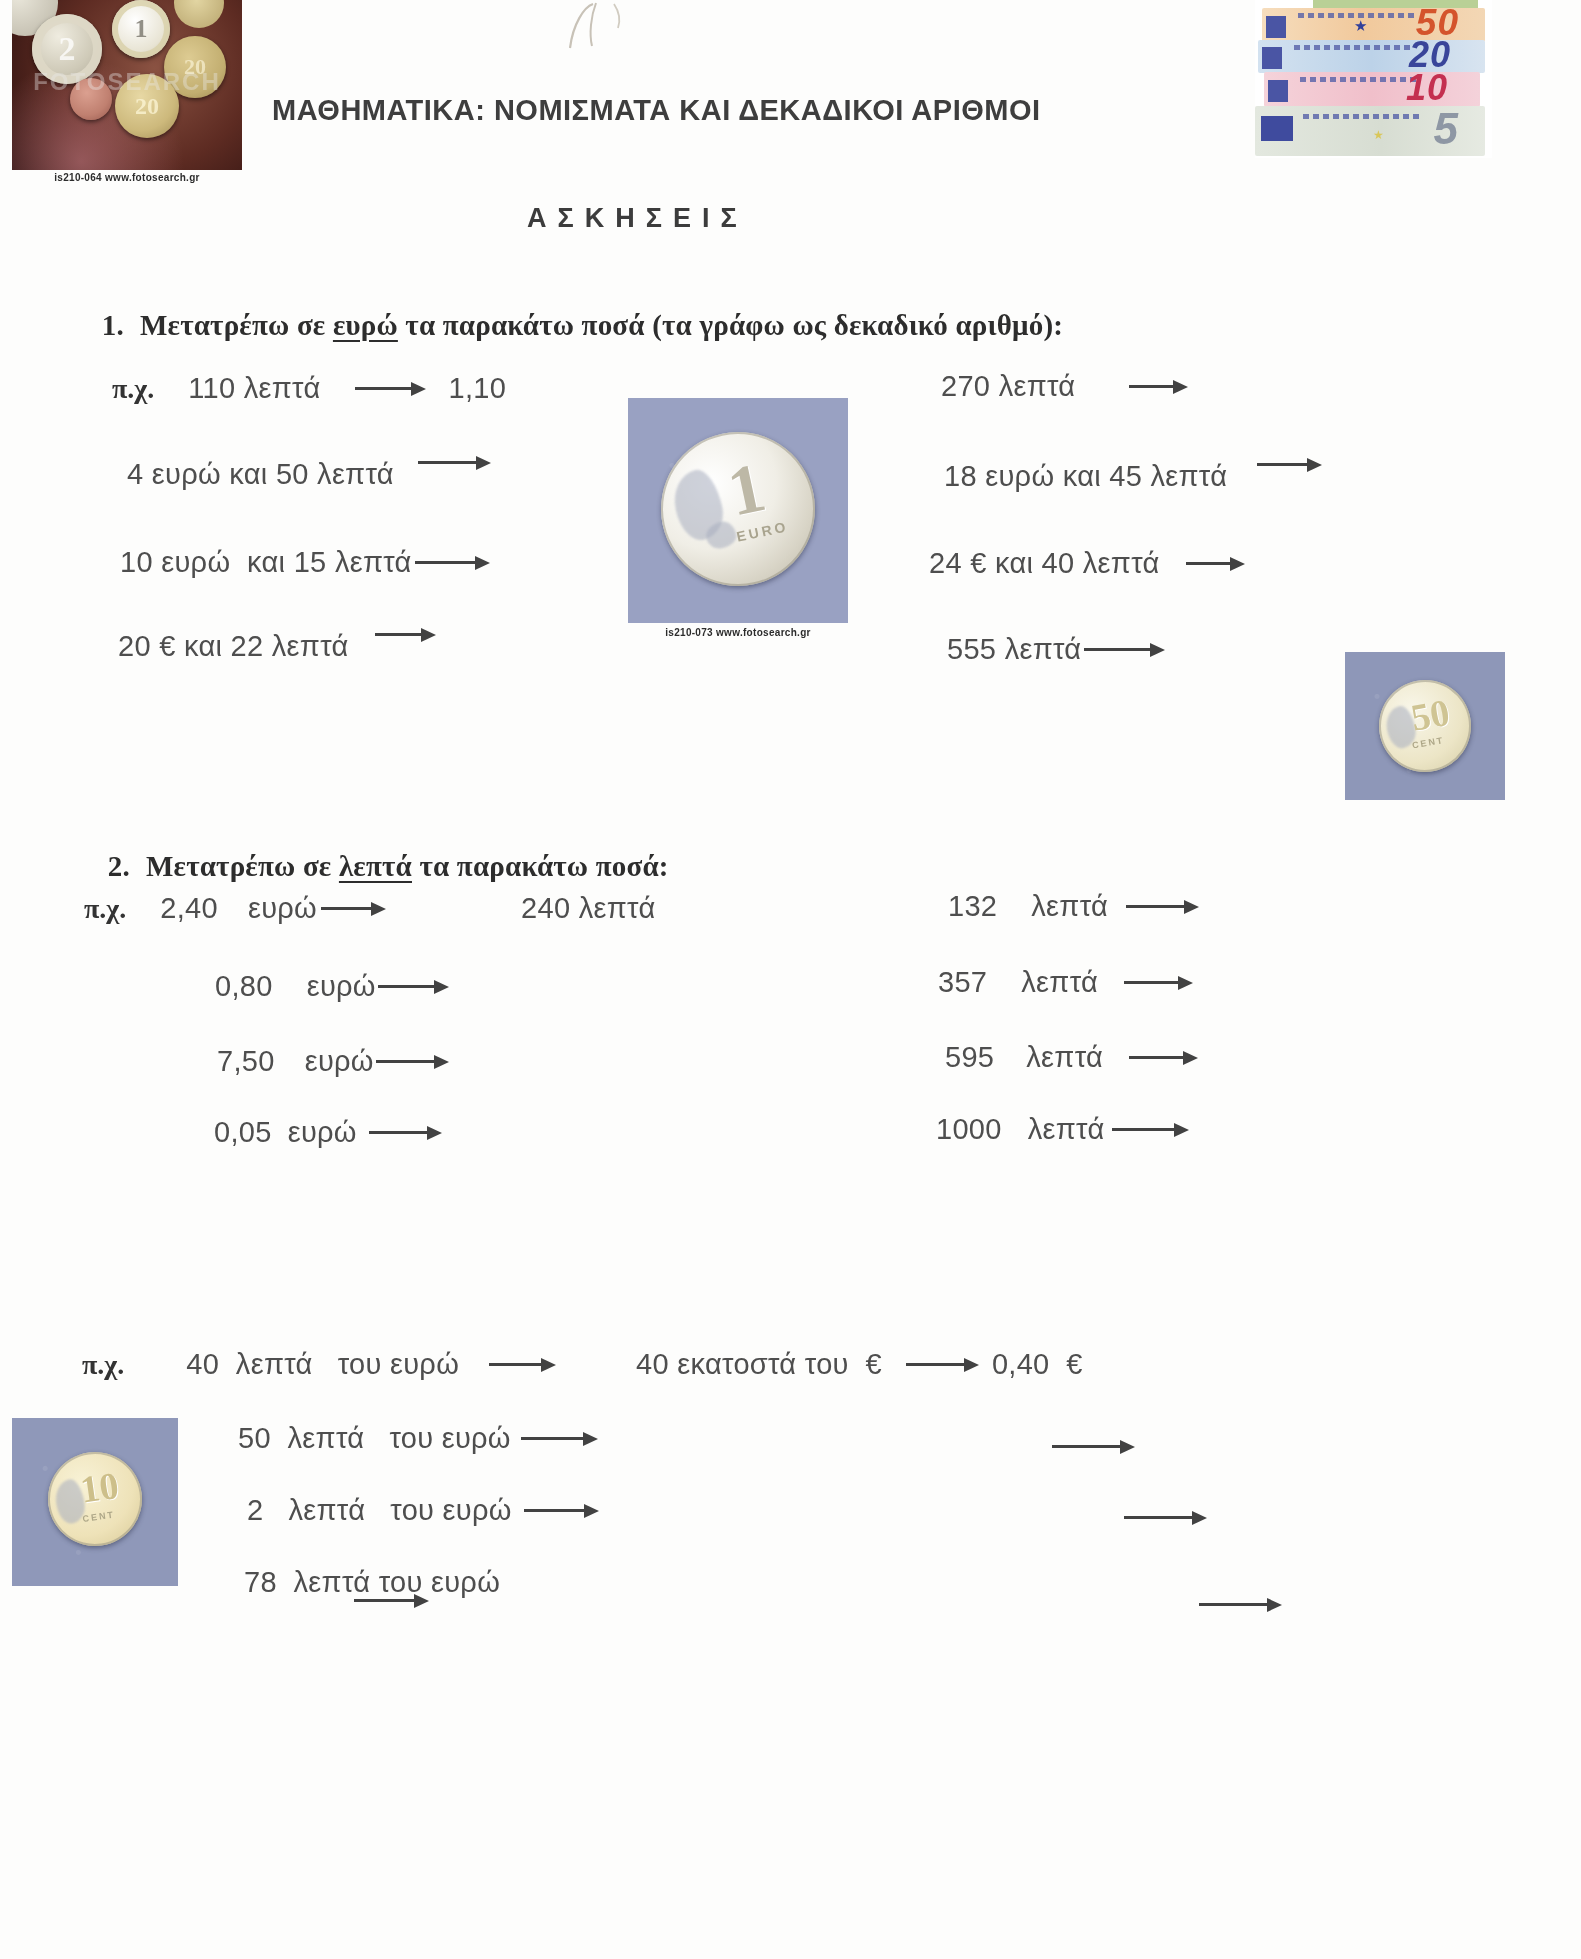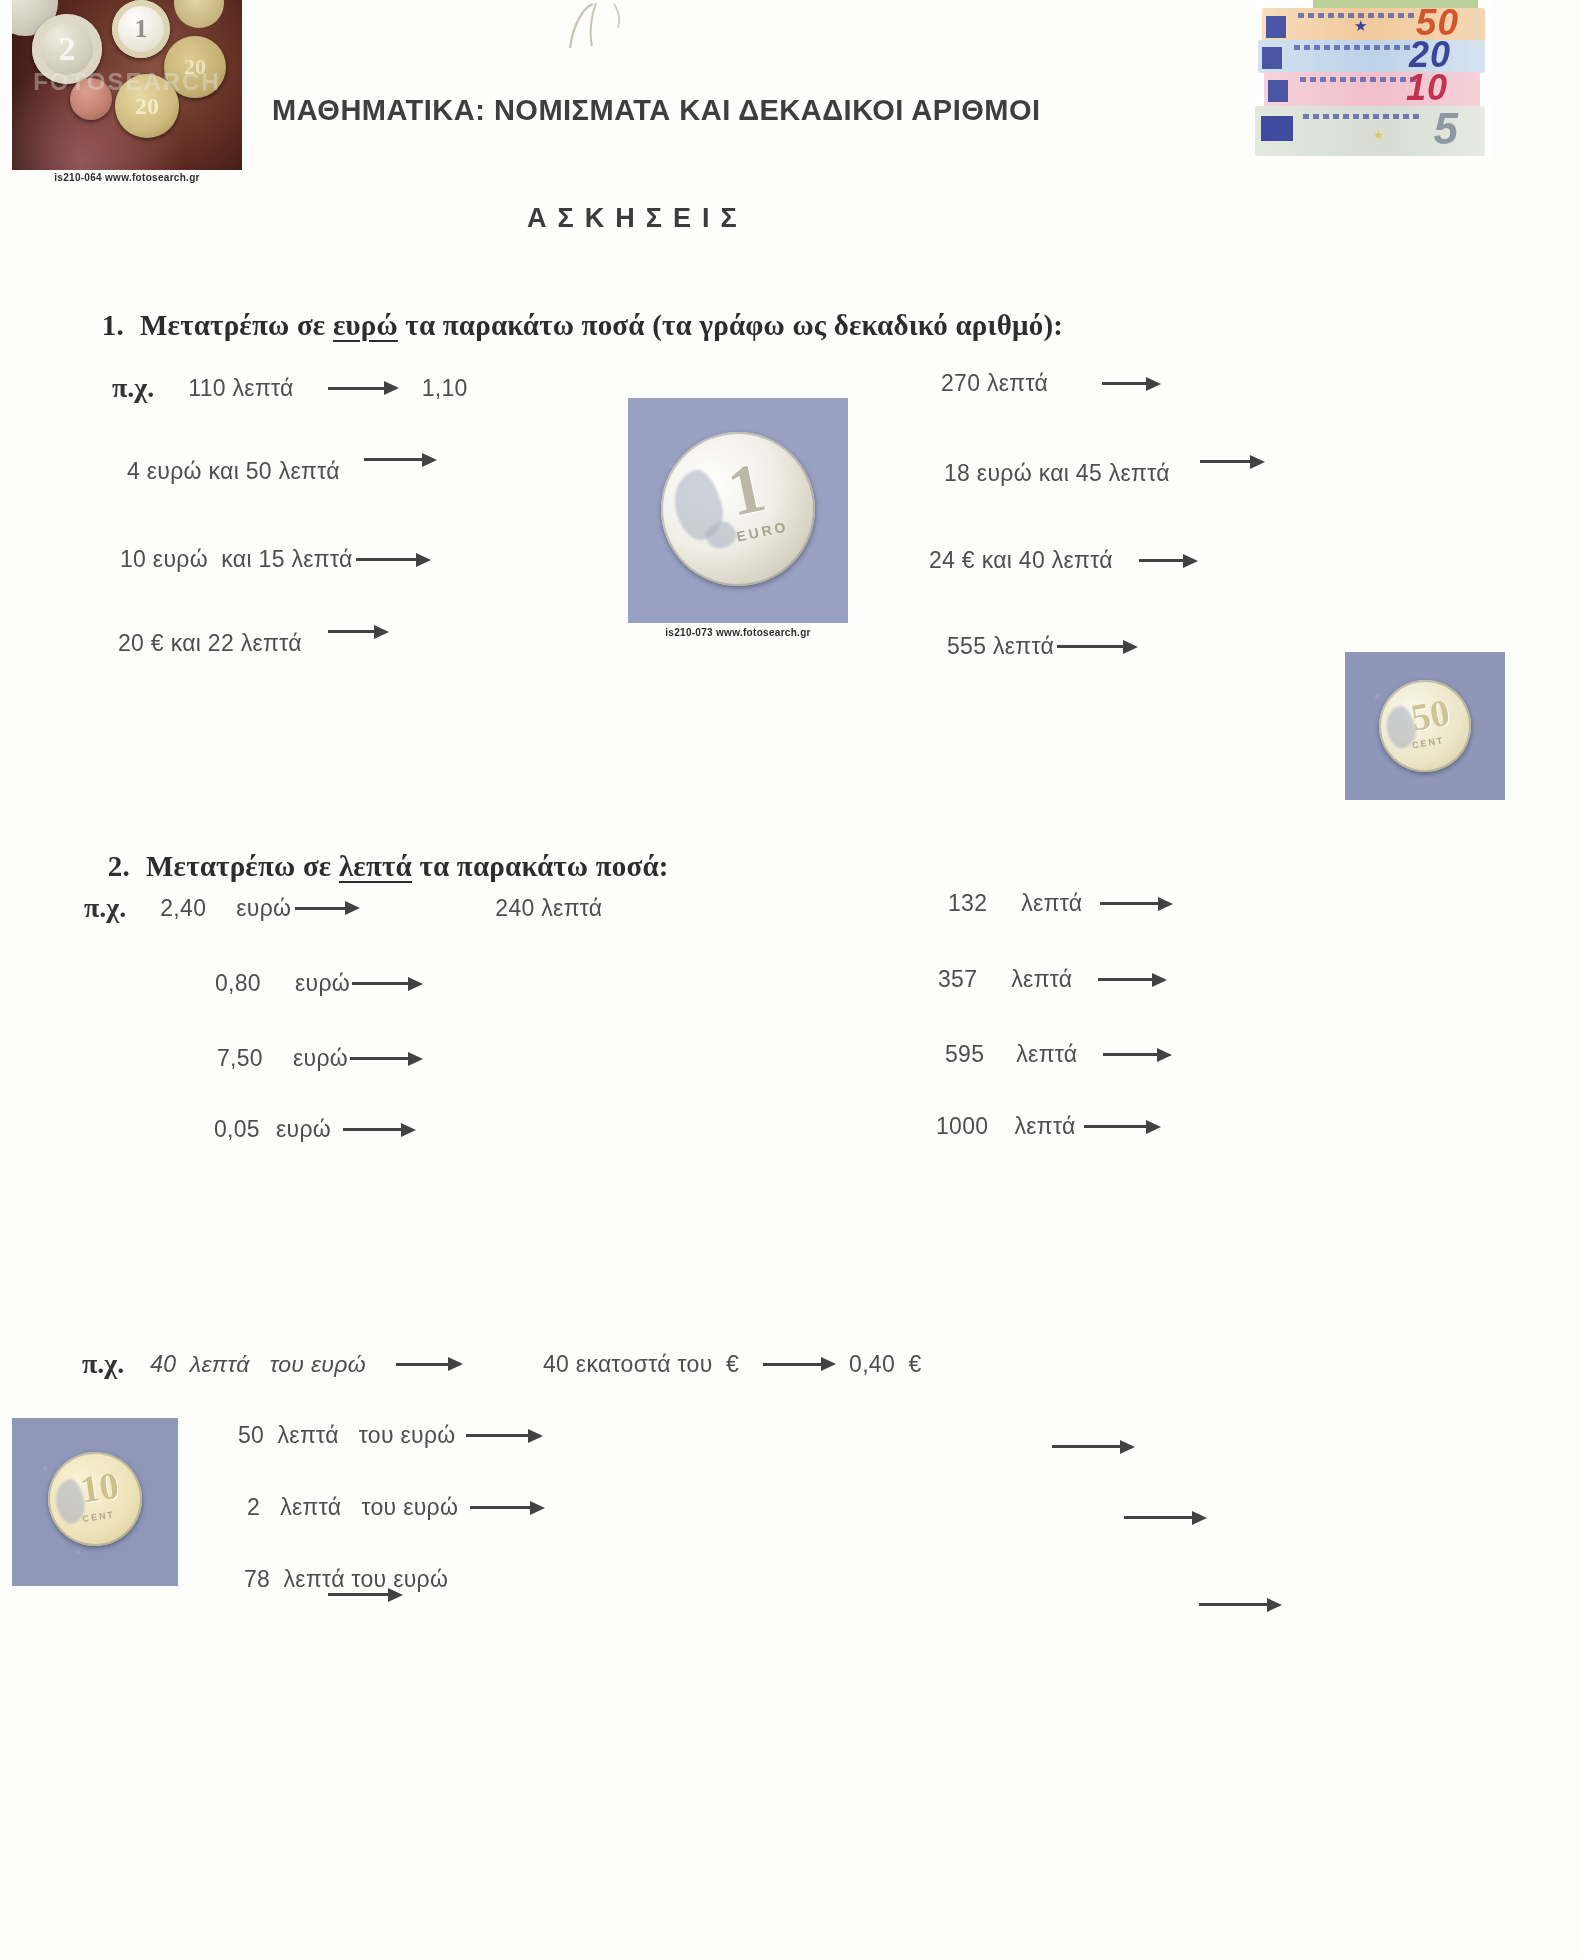--- a/index.html
+++ b/index.html
@@ -2,21 +2,21 @@
 <html><head>
 <meta charset="utf-8">
 <style>
   html,body{margin:0;padding:0;background:#e8e8e8;}
   .page{position:relative;width:1581px;height:1959px;margin:0 auto;background:#fdfdfc;
         font-family:"Liberation Sans",sans-serif;color:#4c4c4c;overflow:hidden;}
 
   
   .abs{position:absolute;}
   .row{position:absolute;display:flex;align-items:center;white-space:pre;}
-  .item{font-size:23px;color:#4e4e4e;white-space:pre;letter-spacing:.3px;}
+  .item{font-size:29px;color:#4e4e4e;white-space:pre;letter-spacing:.3px;}
   .px-label{font-family:"Liberation Serif",serif;font-weight:bold;font-size:28px;color:#333;}
   .ex-head{position:absolute;font-family:"Liberation Serif",serif;font-weight:bold;
            font-size:29px;color:#2d2d2d;letter-spacing:.2px;white-space:pre;}
   .ex-head .num{margin-right:16px;}
   .ex-head .u{text-decoration:underline;text-underline-offset:5px;}
   .page-title{position:absolute;left:272px;top:94px;font-size:29px;font-weight:bold;
               color:#3e3e3e;letter-spacing:.5px;white-space:nowrap;}
   .page-subtitle{position:absolute;left:527px;top:203px;font-size:27px;font-weight:bold;
               color:#3c3c3c;letter-spacing:11px;white-space:nowrap;}
 
@@ -249,21 +249,21 @@
   <div class="row" style="left:936px;top:1113px;">
     <span class="item">1000</span>
     <span class="item" style="margin-left:26px;">λεπτά</span>
     <span class="arr" style="width:62px;margin-left:8px;"></span>
   </div>
 
   
 
   <div class="row" style="left:82px;top:1348px;">
     <span class="px-label">π.χ.</span>
-    <span class="item" style="margin-left:26px;font-style:italic;">40  λεπτά   του ευρώ</span>
+    <span class="item" style="margin-left:62px;">40  λεπτά   του ευρώ</span>
     <span class="arr" style="width:52px;margin-left:30px;"></span>
     <span class="item" style="margin-left:95px;">40 εκατοστά του  €</span>
     <span class="arr" style="width:58px;margin-left:24px;"></span>
     <span class="item" style="margin-left:28px;">0,40  €</span>
   </div>
   <div class="row" style="left:238px;top:1422px;">
     <span class="item">50  λεπτά   του ευρώ</span>
     <span class="arr" style="width:62px;margin-left:10px;"></span>
   </div>
   <div class="row" style="left:247px;top:1494px;">

